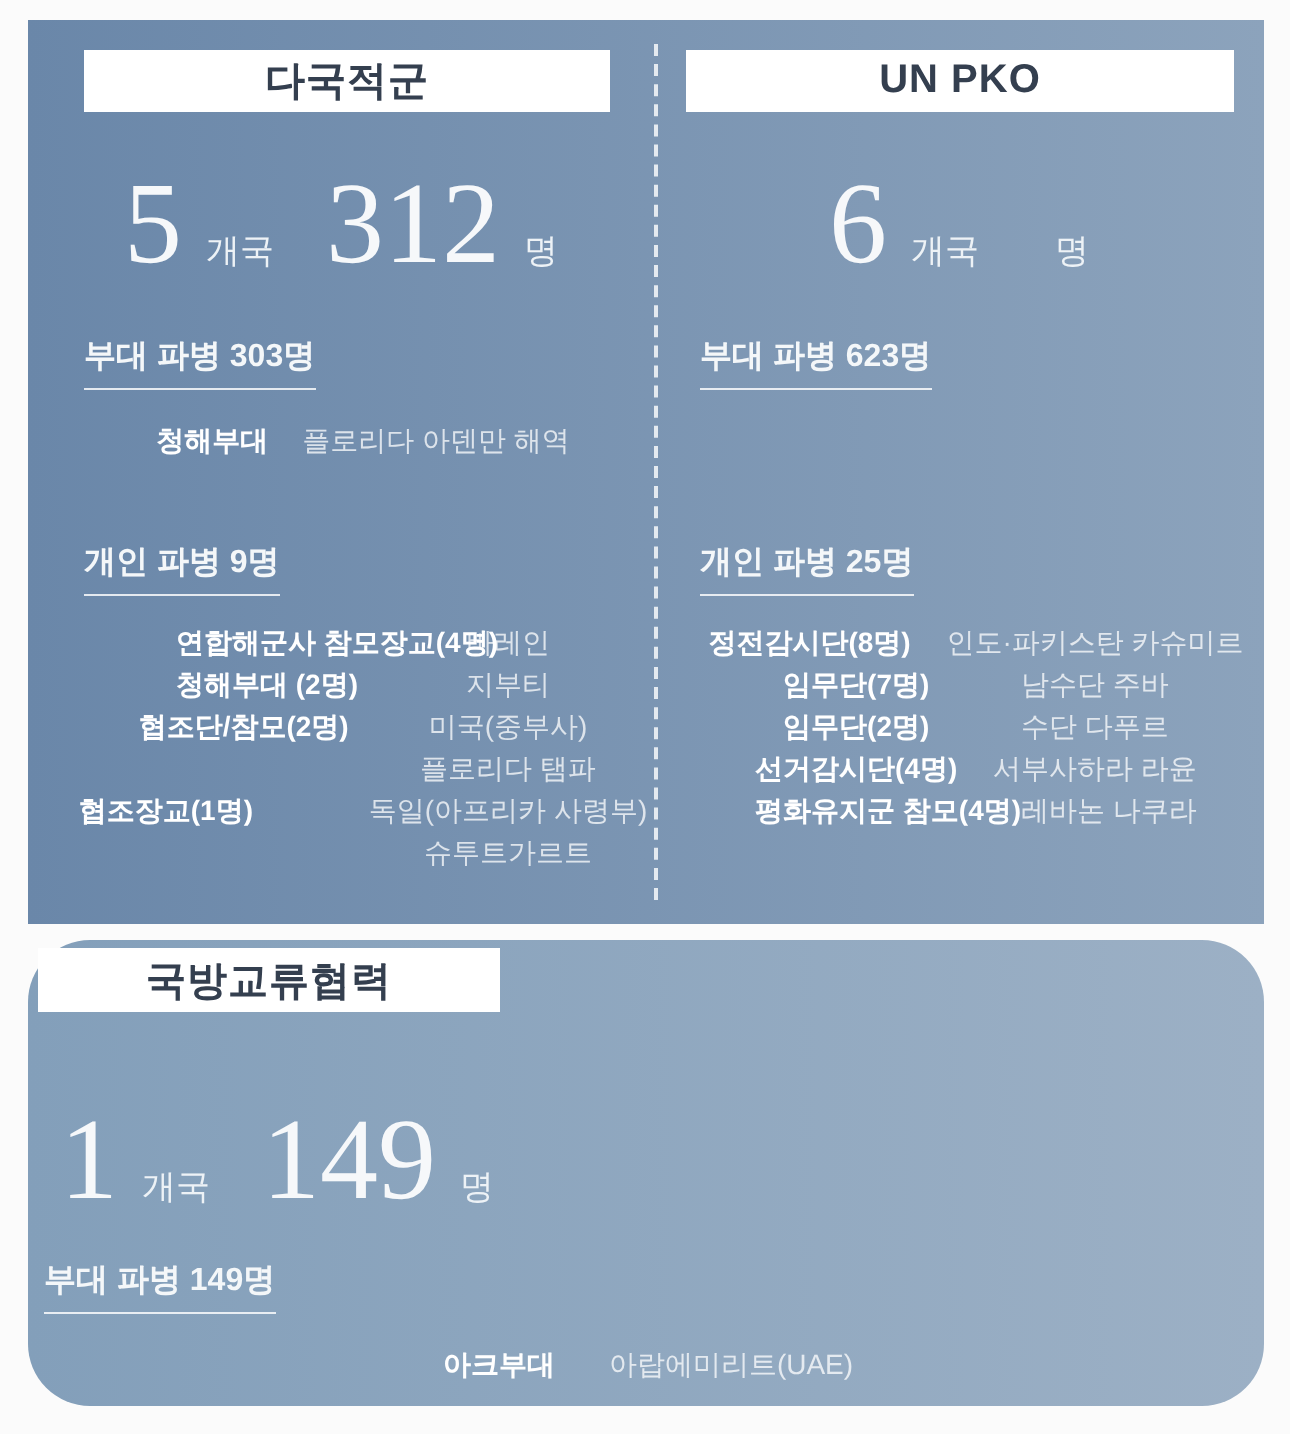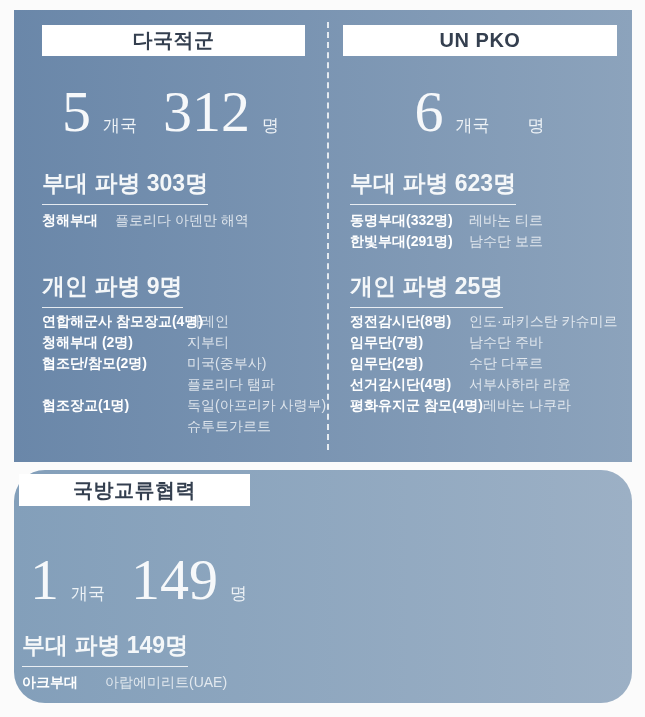--- a/index.html
+++ b/index.html
@@ -35,36 +35,36 @@
   }
   .block.bottom .stats{justify-content:flex-start;left:16px;right:auto;top:78px;}
   .num{
     font-family:"Liberation Serif","DejaVu Serif",serif;
     font-size:58px;color:#f6f8fa;
   }
   .unit{font-size:17px;color:#edf2f6;margin:0 26px 0 12px;}
   .unit.last{margin-right:0;}
   .sec-heading{
     position:absolute;left:28px;
-    font-size:23px;font-weight:bold;color:#f4f7f9;
+    font-size:16px;font-weight:bold;color:#f4f7f9;
     padding-bottom:5px;border-bottom:1px solid rgba(255,255,255,0.82);
     white-space:nowrap;
   }
   .col.right .sec-heading{left:23px;}
   .block.bottom .sec-heading{left:8px;}
   .sec-heading.h1{top:158px;}
   .sec-heading.h2{top:261px;}
   .block.bottom .sec-heading.h1{top:160px;}
   .rows{position:absolute;left:28px;right:6px;display:flex;flex-direction:column;}
   .col.right .rows{left:23px;}
   .block.bottom .rows{left:8px;}
   .rows.r1{top:200px;}
   .rows.r2{top:301px;}
   .block.bottom .rows.r1{top:202px;}
-  .row{display:flex;font-size:14px;line-height:21px;white-space:nowrap;}
+  .row{display:flex;font-size:14px;line-height:21px;white-space:nowrap;justify-content:center;}
   .row .label{font-weight:bold;color:#ffffff;flex-shrink:0;}
   .row .value{color:rgba(255,255,255,0.75);}
   .lw73 .label{width:73px;}
   .lw83 .label{width:83px;}
   .lw119 .label{min-width:119px;}
   .lw145 .label{width:145px;}
 </style>
 </head>
 <body>
 
@@ -120,30 +120,20 @@
   <div class="col right">
     <div class="panel-title">
       <span>UN PKO</span>
     </div>
     <div class="stats">
       <span class="num">6</span>
       <span class="unit">개국</span>
       <span class="unit last">명</span>
     </div>
     <div class="sec-heading h1">부대 파병 623명</div>
-    <div class="rows r1 lw119">
-      <div class="row">
-        <span class="label">동명부대(332명)</span>
-        <span class="value">레바논 티르</span>
-      </div>
-      <div class="row">
-        <span class="label">한빛부대(291명)</span>
-        <span class="value">남수단 보르</span>
-      </div>
-    </div>
     <div class="sec-heading h2">개인 파병 25명</div>
     <div class="rows r2 lw119">
       <div class="row">
         <span class="label">정전감시단(8명)</span>
         <span class="value">인도·파키스탄 카슈미르</span>
       </div>
       <div class="row">
         <span class="label">임무단(7명)</span>
         <span class="value">남수단 주바</span>
       </div>

